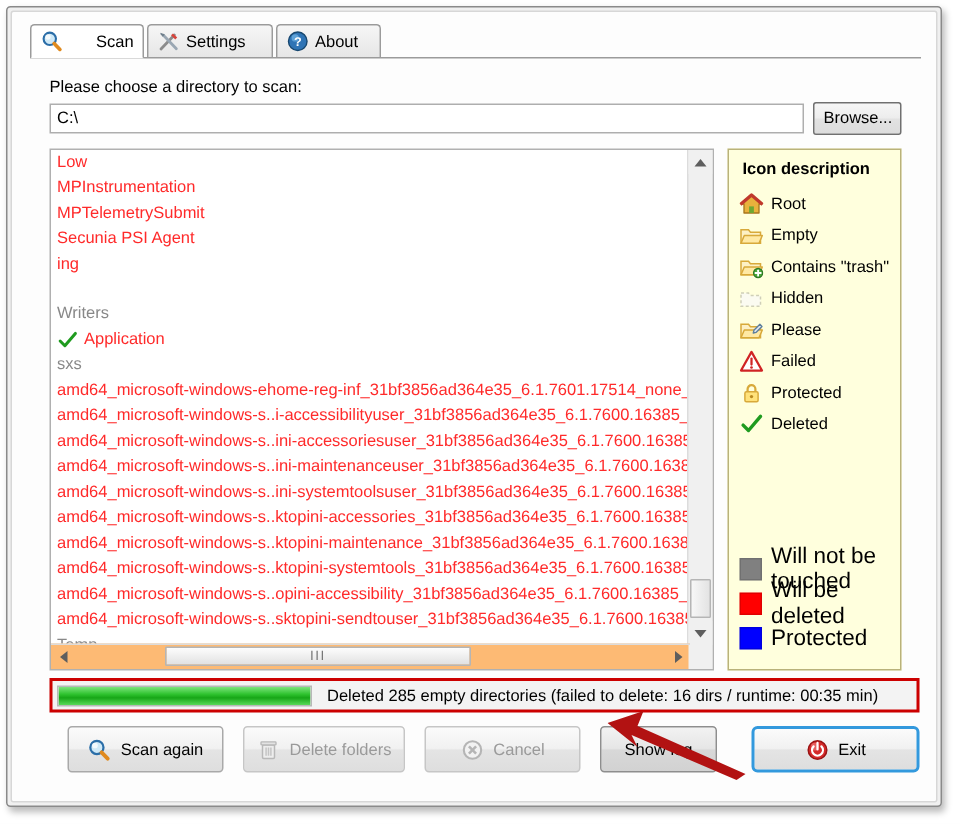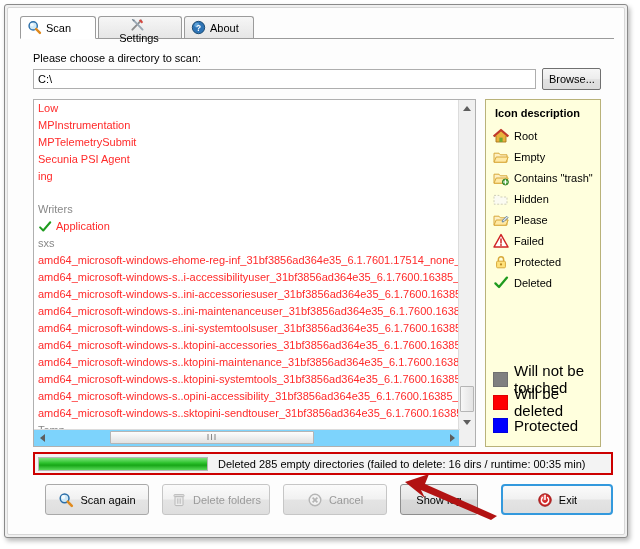--- a/index.html
+++ b/index.html
@@ -204,21 +204,21 @@
     border-bottom: 4px solid transparent;
   }
   .tri-h.left  { border-right: 5px solid #5e5e5e; }
   .tri-h.right { border-left: 5px solid #5e5e5e; }
 
   
   #h-scroll {
     position: absolute;
     left: 0; bottom: 0;
     width: 426px; height: 16px;
-    background: #7dd3fc;
+    background: #fdba74;
     border-top: 1px solid #dcdcdc;
   }
   #h-scroll .arrow {
     position: absolute;
     top: 0; width: 16px; height: 16px;
     display: flex; align-items: center; justify-content: center;
   }
   #h-scroll .arrow.left { left: 0; }
   #h-scroll .arrow.right { right: 0; }
   #h-thumb {
@@ -380,32 +380,32 @@
   svg { display: block; }
 </style>
 </head>
 <body>
 
 <div id="app-window">
   <div id="window-inner">
 
     <div id="tab-strip">
 
-      <div class="tab active" style="left:0px;width:76px;">
+      <div class="tab active" style="left:0px;width:76px;gap:18px;">
         <span class="tab-ico">
           <svg width="15" height="15" viewBox="0 0 16 16">
             <circle cx="6.6" cy="6.3" r="4.4" fill="#cfe9f7" stroke="#2b6ea8" stroke-width="1.5"></circle>
             <circle cx="5.3" cy="5" r="1.9" fill="#ffffff" opacity="0.75"></circle>
             <line x1="9.7" y1="9.6" x2="13.8" y2="13.8" stroke="#e08a1e" stroke-width="2.6" stroke-linecap="round"></line>
           </svg>
         </span>
         <span class="tab-label">Scan</span>
       </div>
 
-      <div class="tab" style="left:78px;width:84px;flex-direction:column;">
+      <div class="tab" style="left:78px;width:84px;">
         <span class="tab-ico">
           <svg width="15" height="15" viewBox="0 0 16 16">
             <line x1="2.5" y1="13.5" x2="12" y2="3.6" stroke="#8c8c8c" stroke-width="2" stroke-linecap="round"></line>
             <path d="M11 2.4 L14 5.4 L12.6 6.8 L9.6 3.8 Z" fill="#d6443c"></path>
             <line x1="13.4" y1="13.4" x2="4.2" y2="3.8" stroke="#9aa7b3" stroke-width="2" stroke-linecap="round"></line>
             <path d="M2.2 2 L5.2 3.2 L3.7 4.8 L2 2.9 Z" fill="#6f7f8c"></path>
           </svg>
         </span>
         <span class="tab-label">Settings</span>
       </div>

